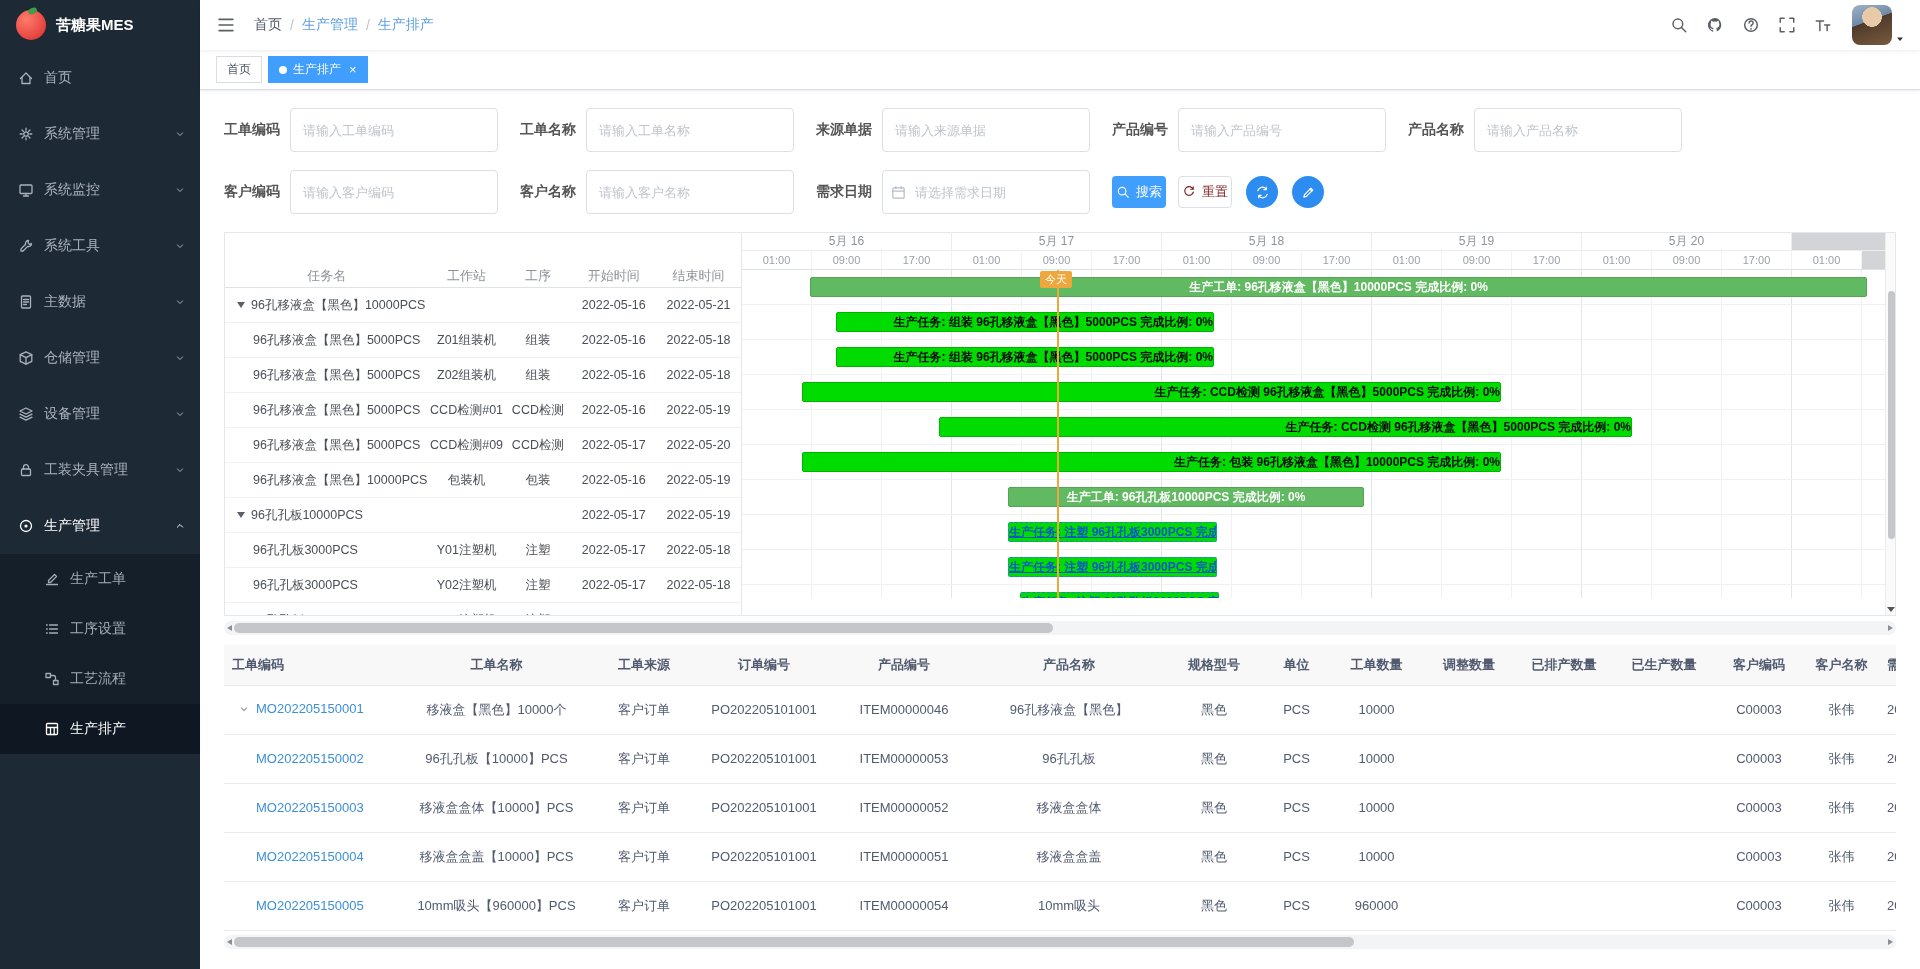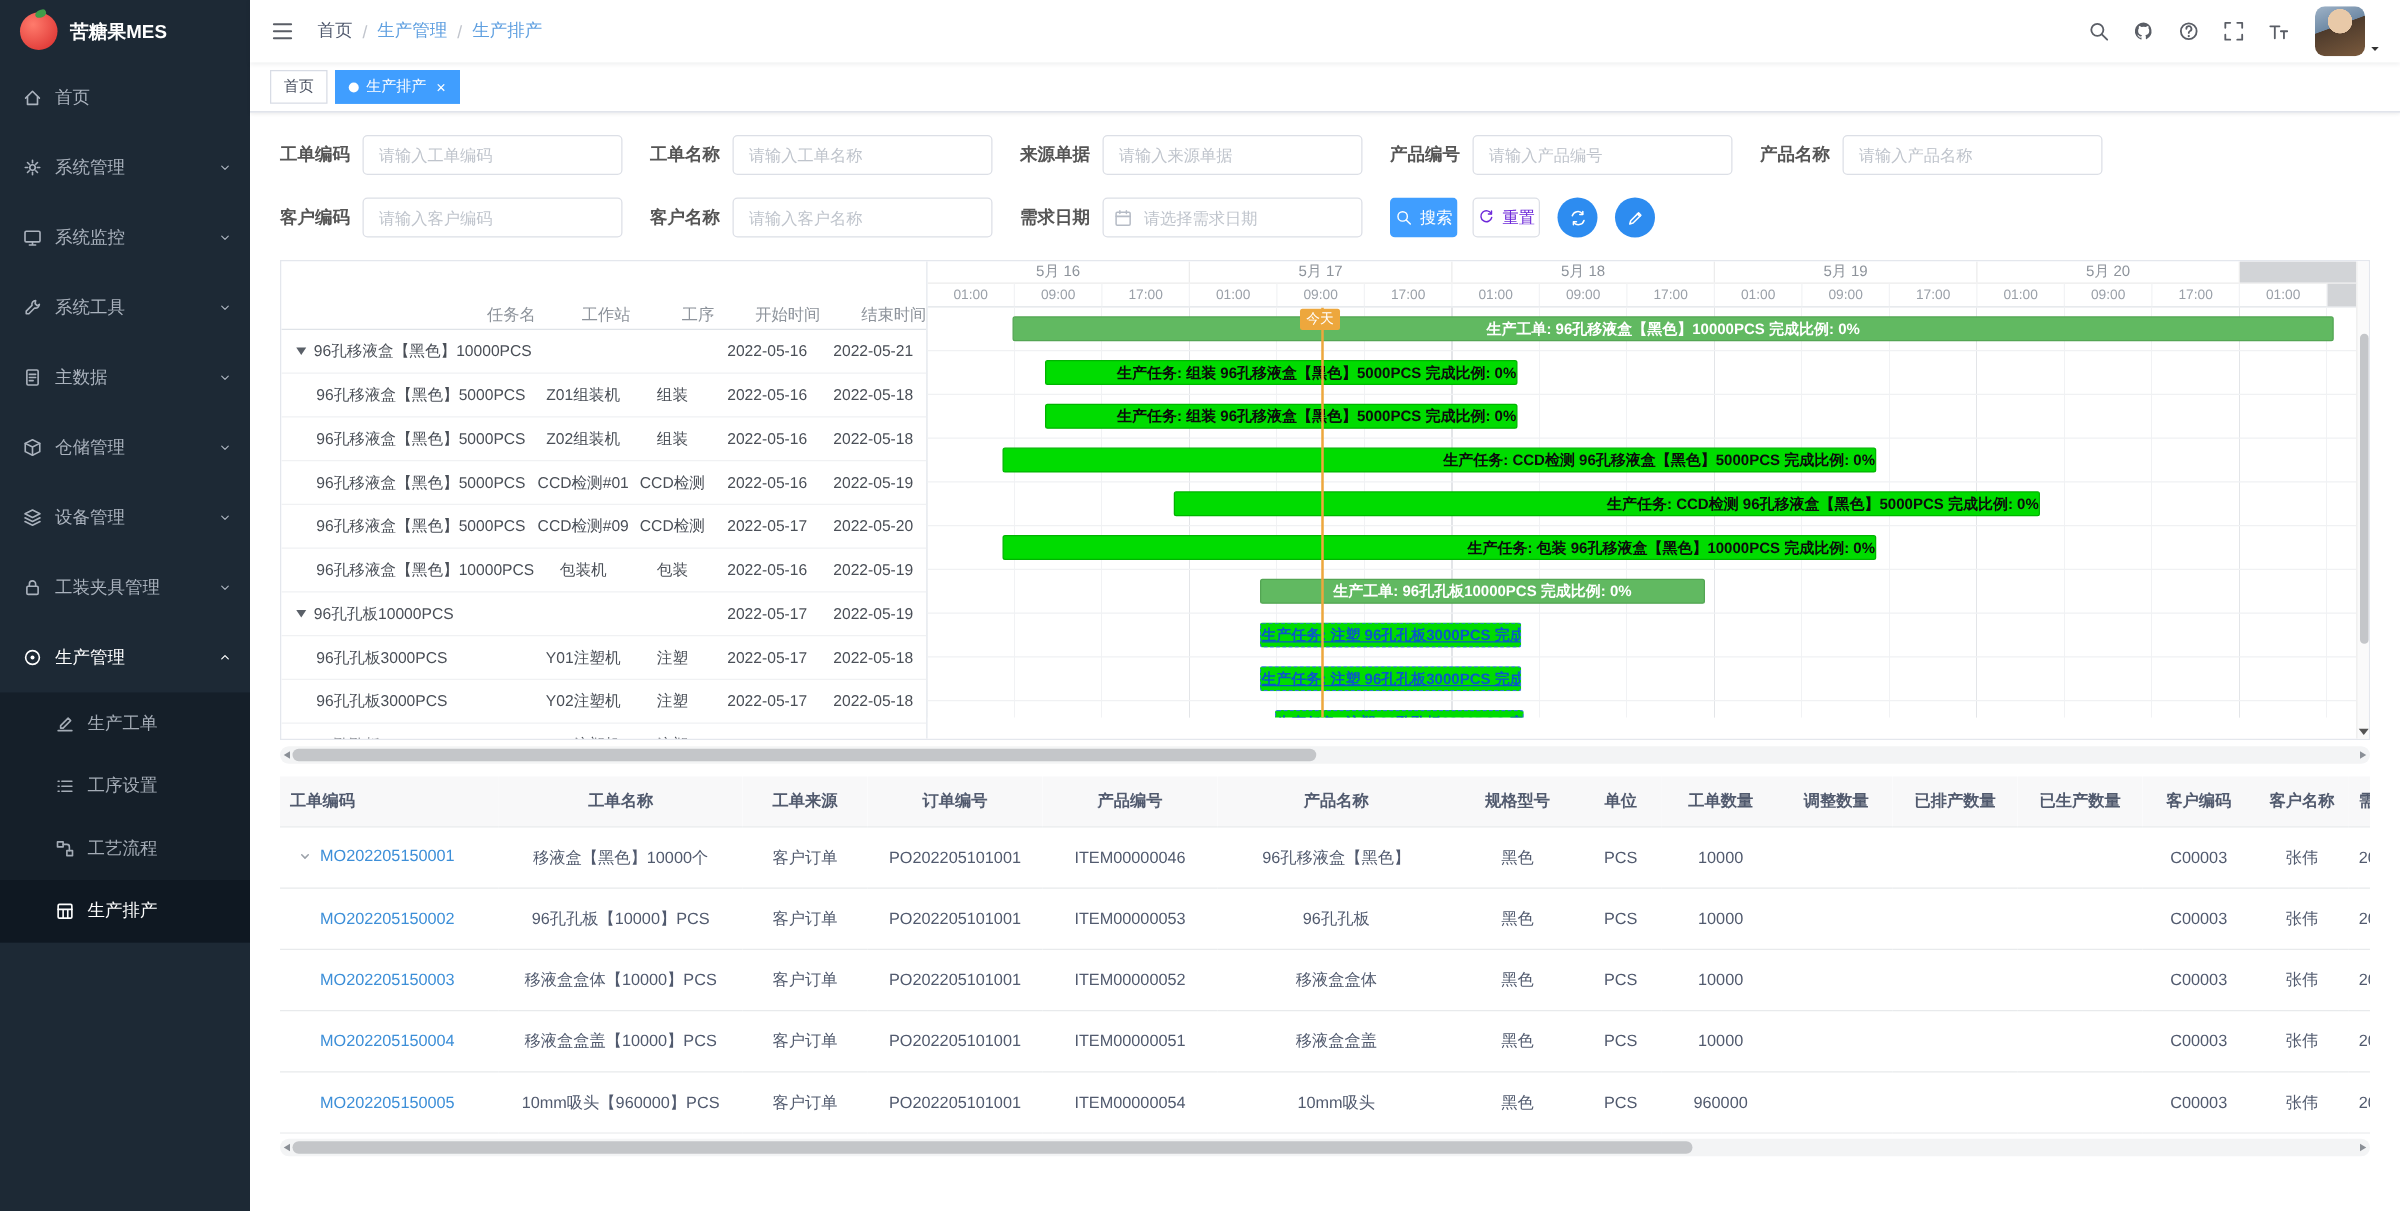--- a/index.html
+++ b/index.html
@@ -50,38 +50,38 @@
   .tab-close { font-size:13px; line-height:1; margin-left:2px; }
 
   .content { flex:1; padding:18px 24px 0; overflow:hidden; background:#fff; }
 
   
   .filter-row { display:flex; align-items:center; margin-bottom:18px; }
   #filter-fields-2 { display:contents; }
   .filter-group { display:flex; align-items:center; margin-right:22px; }
   .filter-label { font-size:14px; font-weight:bold; color:#555; margin-right:10px; white-space:nowrap; }
   .input-wrap { position:relative; display:flex; align-items:center; }
-  .filter-input { width:208px; height:32px; border:1px solid #dcdfe6; border-radius:4px; padding:0 12px; font-size:13px; color:#606266; background:#fff; outline:none; font-family:inherit; }
+  .filter-input { width:208px; height:44px; border:1px solid #dcdfe6; border-radius:4px; padding:0 12px; font-size:13px; color:#606266; background:#fff; outline:none; font-family:inherit; }
   .filter-input::placeholder { color:#bfc4cc; }
   .input-wrap.with-icon .filter-input { padding-left:32px; }
   .input-prefix { position:absolute; left:9px; color:#b6bcc6; display:flex; }
   .input-prefix svg { width:15px; height:15px; }
 
   .btn { height:32px; border-radius:4px; font-size:13px; display:inline-flex; align-items:center; gap:6px; padding:0 3px; cursor:pointer; border:1px solid transparent; font-family:inherit; }
   .btn svg { width:14px; height:14px; }
   .btn-primary { background:#409eff; color:#fff; }
-  .btn-plain { background:#fff; border-color:#dcdfe6; color:#6d28d9; margin-left:12px; }
+  .btn-plain { background:#fff; border-color:#dcdfe6; color:#7f1d1d; margin-left:12px; }
   .btn-circle { width:32px; height:32px; border-radius:50%; background:#2d8cf0; color:#fff; border:none; display:inline-flex; align-items:center; justify-content:center; cursor:pointer; margin-left:14px; }
   .btn-circle svg { width:15px; height:15px; }
 
   
   .gantt-panel { border:1px solid #e4e7ed; height:384px; display:flex; position:relative; overflow:hidden; }
   .gantt-left { width:517px; flex-shrink:0; border-right:1px solid #e4e7ed; overflow:hidden; }
   .gl-header { height:55px; display:flex; align-items:center; border-bottom:1px solid #dfe3e8; color:#8d939b; font-size:13px; }
-  .gl-hcell { text-align:right;margin-top:32px; }
+  .gl-hcell { text-align:center;margin-top:32px; }
   .gl-row { height:35px; display:flex; align-items:center; border-bottom:1px solid #f0f1f3; font-size:12.5px; color:#4a4f57; }
   .gl-cell { text-align:center; white-space:nowrap; overflow:hidden; }
   .gl-name { text-align:left; display:flex; align-items:center; }
   .tri { width:0; height:0; border-left:4.5px solid transparent; border-right:4.5px solid transparent; border-top:6px solid #5a6068; margin-right:6px; flex-shrink:0; }
   .gantt-right { flex:1; position:relative; overflow:hidden; min-width:0; }
   .gr-range { height:18px; line-height:17px; text-align:center; font-size:12px; color:#8d939b; border-bottom:1px solid #ececec; }
   .gr-days { display:flex; height:18px; border-bottom:1px solid #ececec; }
   .gr-day { width:210px; flex-shrink:0; text-align:center; line-height:17px; font-size:12px; color:#8d939b; border-right:1px solid #ececec; }
   .gr-hours { display:flex; height:19px; border-bottom:1px solid #dfe3e8; }
   .gr-hour { width:70px; flex-shrink:0; text-align:center; line-height:18px; font-size:11px; color:#9aa0a8; border-right:1px solid #f2f3f5; }

